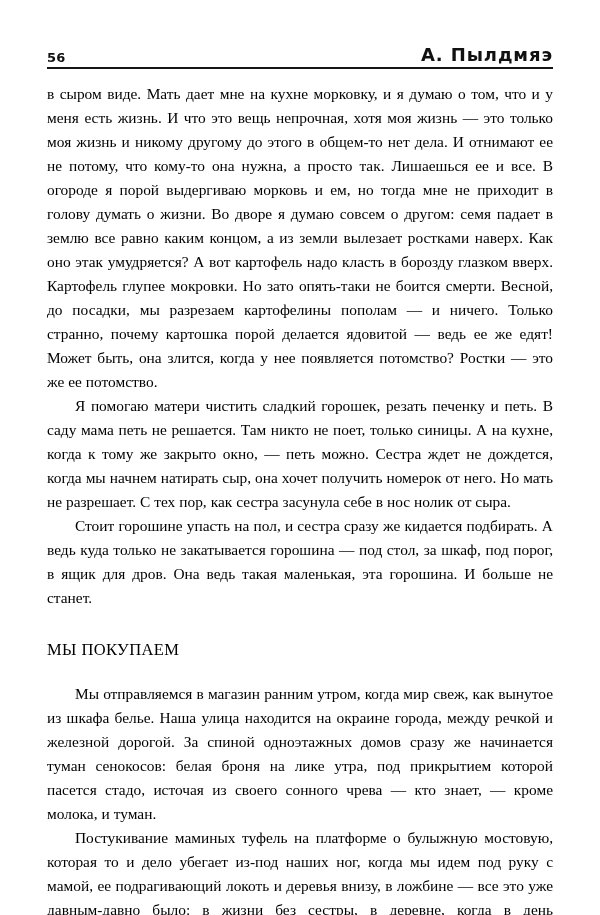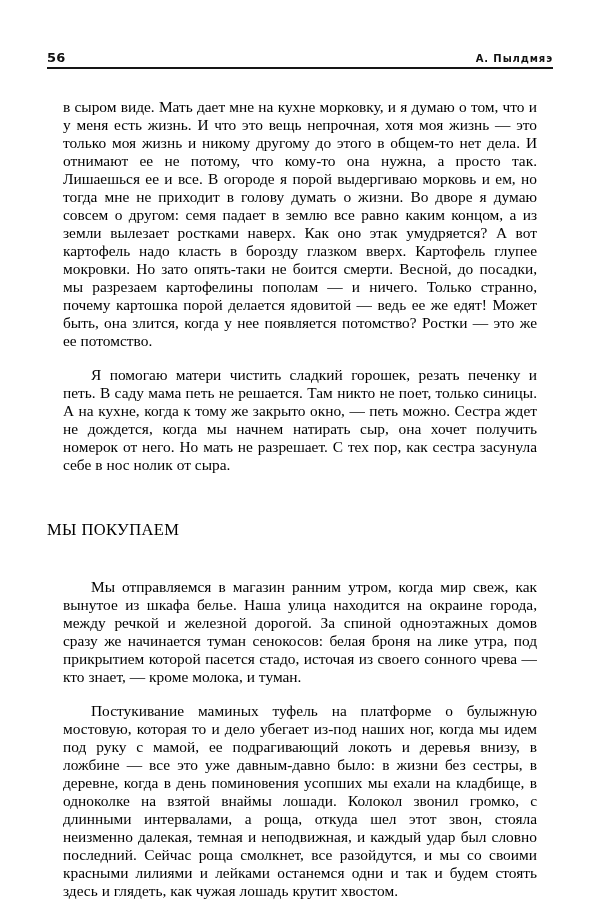--- a/index.html
+++ b/index.html
@@ -43,21 +43,21 @@
     font-weight: bold;
     color: #111111;
     line-height: 1;
   }
   .folio {
     font-size: 13px;
     letter-spacing: 0.2px;
     margin-top: 40px;
   }
   .author-name {
-    font-size: 10px;
+    font-size: 18px;
     letter-spacing: 0.9px;
     text-align: right;
   }
   .head-rule {
     position: absolute;
     left: 47px;
     top: 67px;
     width: 506px;
     height: 2px;
     background: #151515;
@@ -65,23 +65,23 @@
 
   
   .textblock {
     position: absolute;
     left: 47px;
     top: 82px;
     width: 506px;
   }
 
   p.para {
-    margin: 16px;
+    margin: 0;
     font-size: 15.4px;
-    line-height: 18px;
+    line-height: 24px;
     text-align: justify;
     text-indent: 28px;
     hyphens: manual;
     word-spacing: 0.1px;
   }
   p.para.runon {
     text-indent: 0;
   }
 
   h2.section-title {
@@ -107,20 +107,21 @@
     <span class="author-name">А. Пылдмяэ</span>
   </div>
   <div class="head-rule"></div>
 
   <div class="textblock">
 
     <p class="para runon">в сыром виде. Мать дает мне на кухне морковку, и я думаю о том, что и у меня есть жизнь. И что это вещь непрочная, хотя моя жизнь — это только моя жизнь и никому другому до этого в общем-то нет дела. И отнимают ее не потому, что кому-то она нужна, а просто так. Лишаешься ее и все. В огороде я порой выдергиваю морковь и ем, но тогда мне не приходит в голову думать о жизни. Во дворе я думаю совсем о другом: семя падает в землю все равно каким концом, а из земли вылезает ростками наверх. Как оно этак умудряется? А вот картофель надо класть в борозду глазком вверх. Картофель глупее мокровки. Но зато опять-таки не боится смерти. Весной, до посадки, мы разрезаем картофелины пополам — и ничего. Только странно, почему картошка порой делается ядовитой — ведь ее же едят! Может быть, она злится, когда у нее появляется потомство? Ростки — это же ее потомство.</p>
 
     <p class="para">Я помогаю матери чистить сладкий горошек, резать печенку и петь. В саду мама петь не решается. Там никто не поет, только синицы. А на кухне, когда к тому же закрыто окно, — петь можно. Сестра ждет не дождется, когда мы начнем натирать сыр, она хочет получить номерок от него. Но мать не разрешает. С тех пор, как сестра засунула себе в нос нолик от сыра.</p>
 
+    <p class="para">Стоит горошине упасть на пол, и сестра сразу же кидается подбирать. А ведь куда только не закатывается горошина — под стол, за шкаф, под порог, в ящик для дров. Она ведь такая маленькая, эта горошина. И больше не станет.</p>
 
     <div class="space-before-title"></div>
 
     <h2 class="section-title">МЫ ПОКУПАЕМ</h2>
 
     <div class="space-after-title"></div>
 
     <p class="para">Мы отправляемся в магазин ранним утром, когда мир свеж, как вынутое из шкафа белье. Наша улица находится на окраине города, между речкой и железной дорогой. За спиной одноэтажных домов сразу же начинается туман сенокосов: белая броня на лике утра, под прикрытием которой пасется стадо, источая из своего сонного чрева — кто знает, — кроме молока, и туман.</p>
 
     <p class="para">Постукивание маминых туфель на платформе о булыжную мостовую, которая то и дело убегает из-под наших ног, когда мы идем под руку с мамой, ее подрагивающий локоть и деревья внизу, в ложбине — все это уже давным-давно было: в жизни без сестры, в деревне, когда в день поминовения усопших мы ехали на кладбище, в одноколке на взятой внаймы лошади. Колокол звонил громко, с длинными интервалами, а роща, откуда шел этот звон, стояла неизменно далекая, темная и неподвижная, и каждый удар был словно последний. Сейчас роща смолкнет, все разойдутся, и мы со своими красными лилиями и лейками останемся одни и так и будем стоять здесь и глядеть, как чужая лошадь крутит хвостом.</p>

